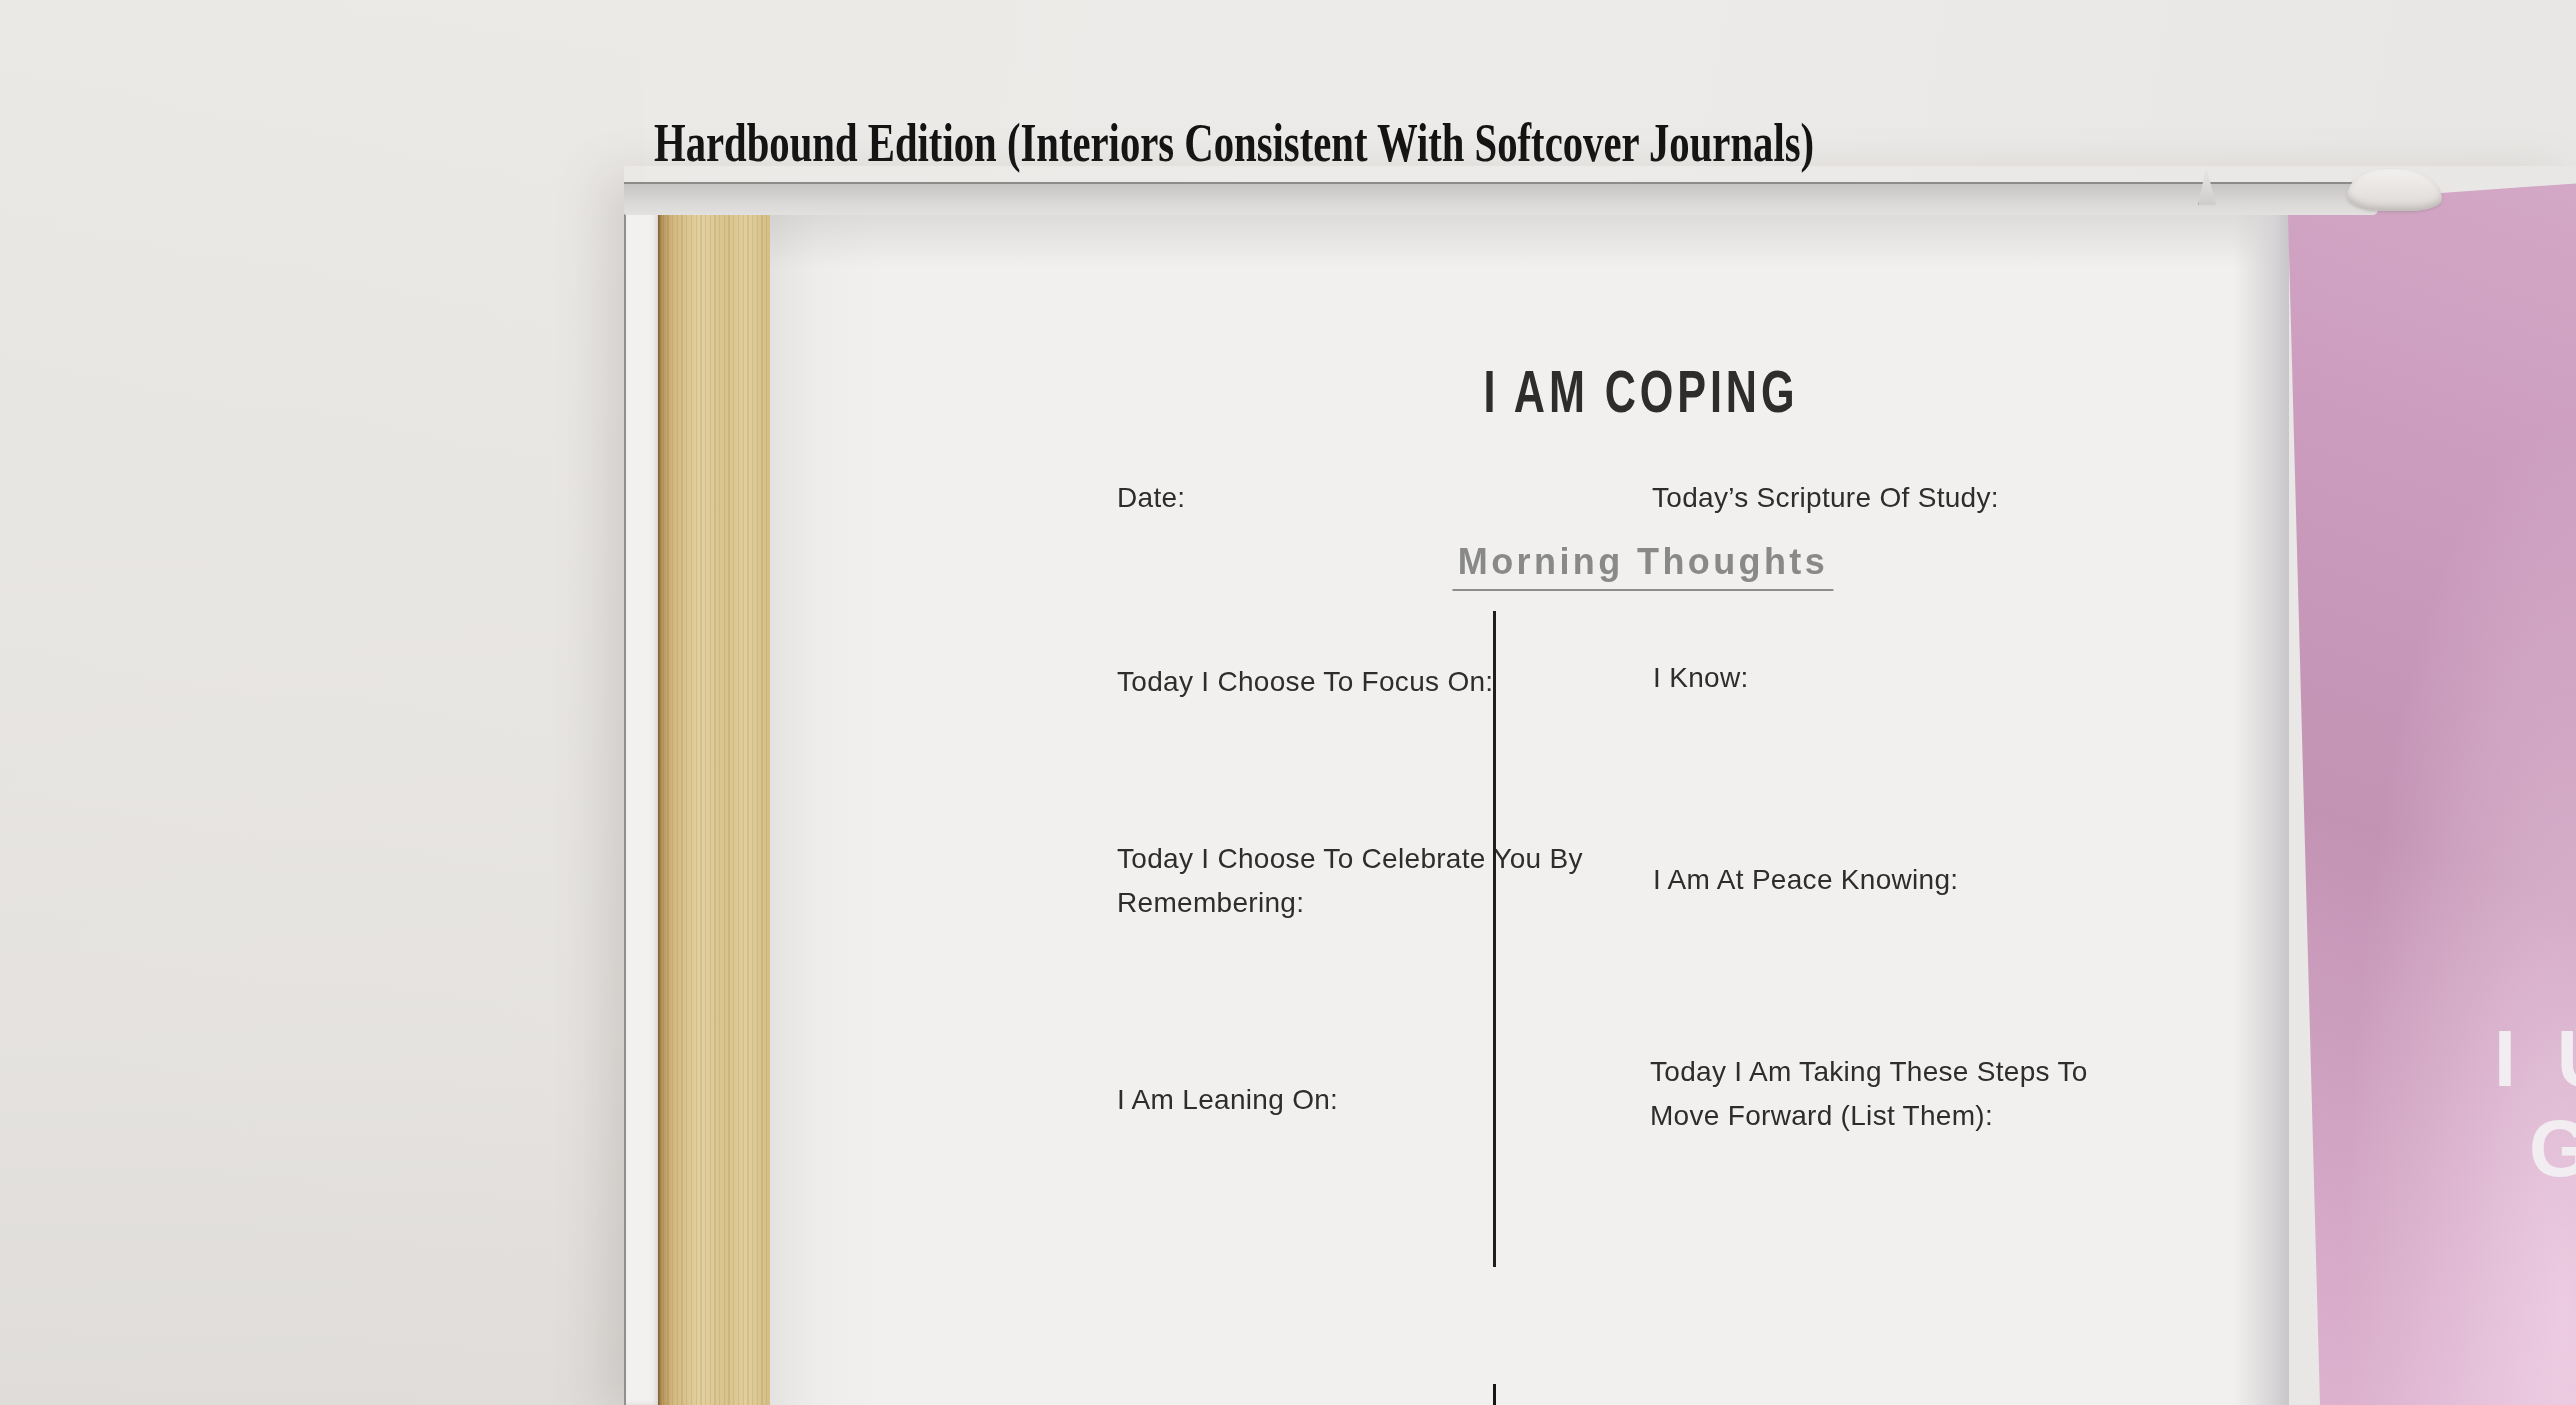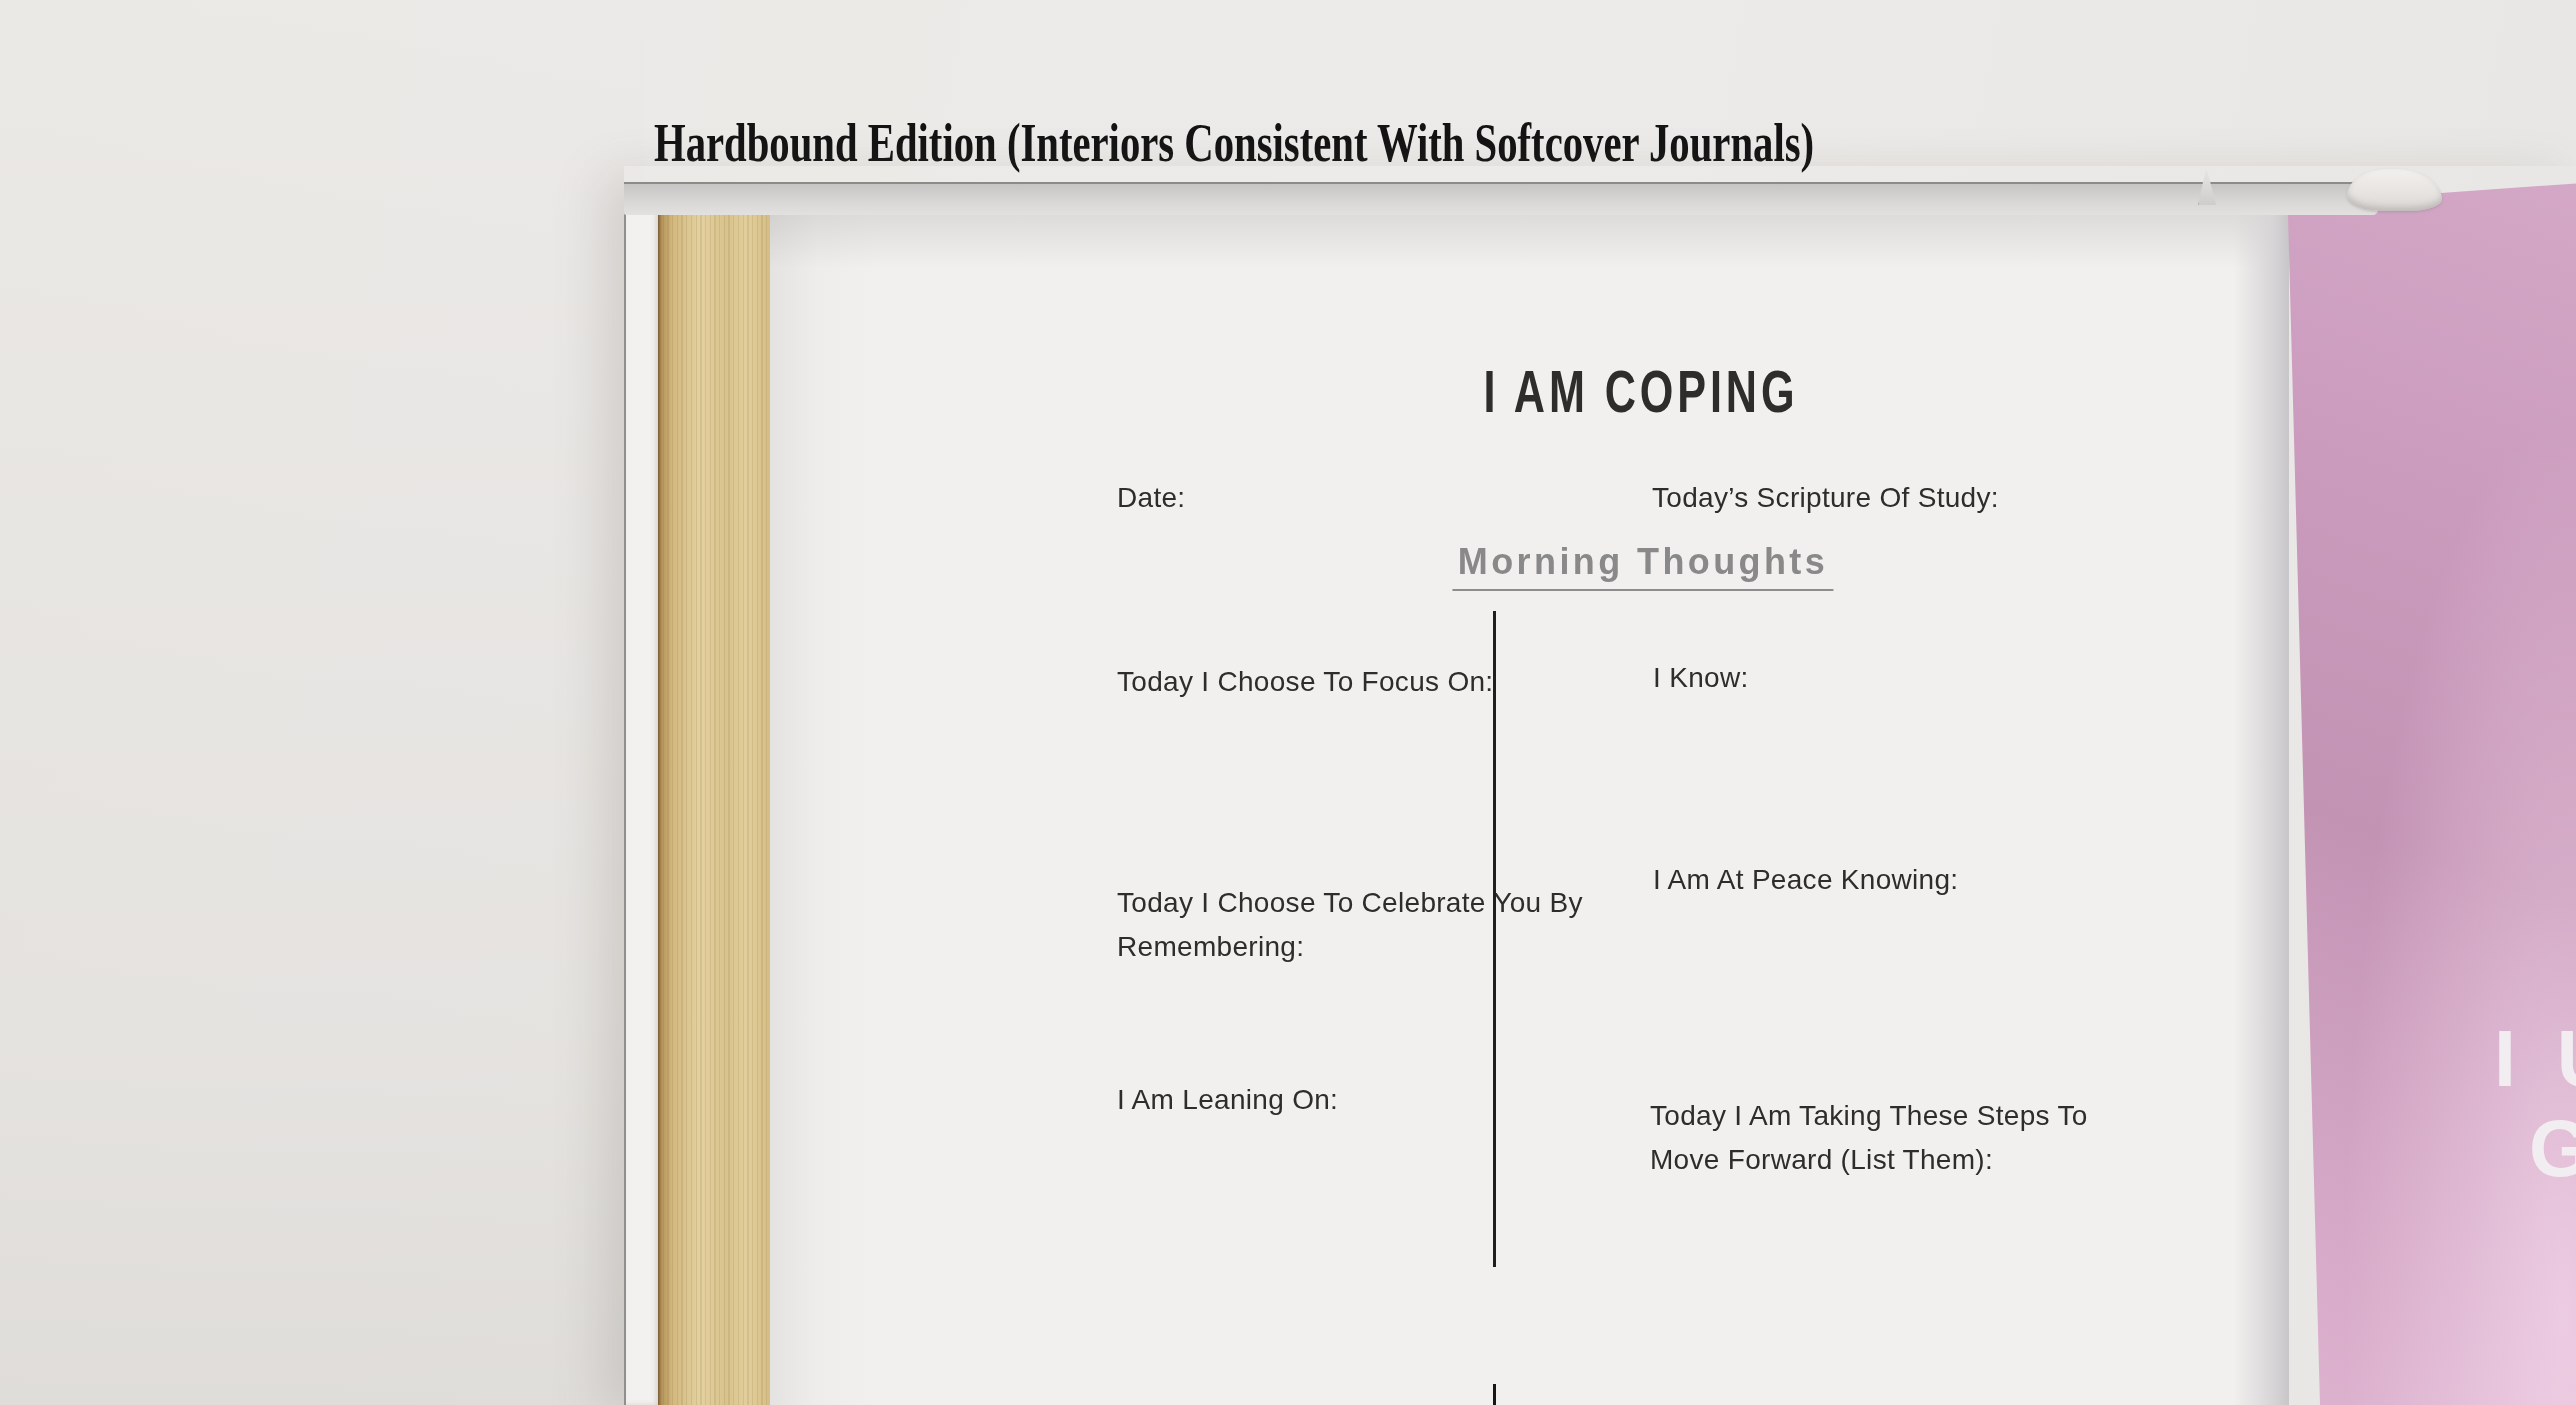--- a/index.html
+++ b/index.html
@@ -84,21 +84,21 @@
   
   .page-title{
     position:absolute;left:871px;top:170px;transform:translateX(-50%);
     white-space:nowrap;color:#2e2d2b;font-weight:700;font-size:60px;line-height:1;
   }
   .page-title .squeeze{display:inline-block;transform:scaleX(0.72);letter-spacing:5.4px;}
   .prompt{
     position:absolute;color:#2e2d2b;font-size:28px;line-height:1.58;letter-spacing:0.3px;
     white-space:nowrap;
   }
-  .prompt.wrap{white-space:normal;margin-top:44px;}
+  .prompt.wrap{white-space:normal;}
   .section-heading{
     position:absolute;transform:translateX(-50%);white-space:nowrap;
     color:#898989;font-weight:700;font-size:36px;letter-spacing:3.4px;line-height:1;
     border-bottom:2.7px solid #8d8d8d;padding:0 5.4px 9.4px 5.4px;
   }
   .divider{
     position:absolute;left:869px;top:445px;width:2.7px;height:656px;background:#1f1f1f;
   }
   .divider-stub{
     position:absolute;left:869px;top:1218px;width:3.4px;height:21.5px;background:#161616;

